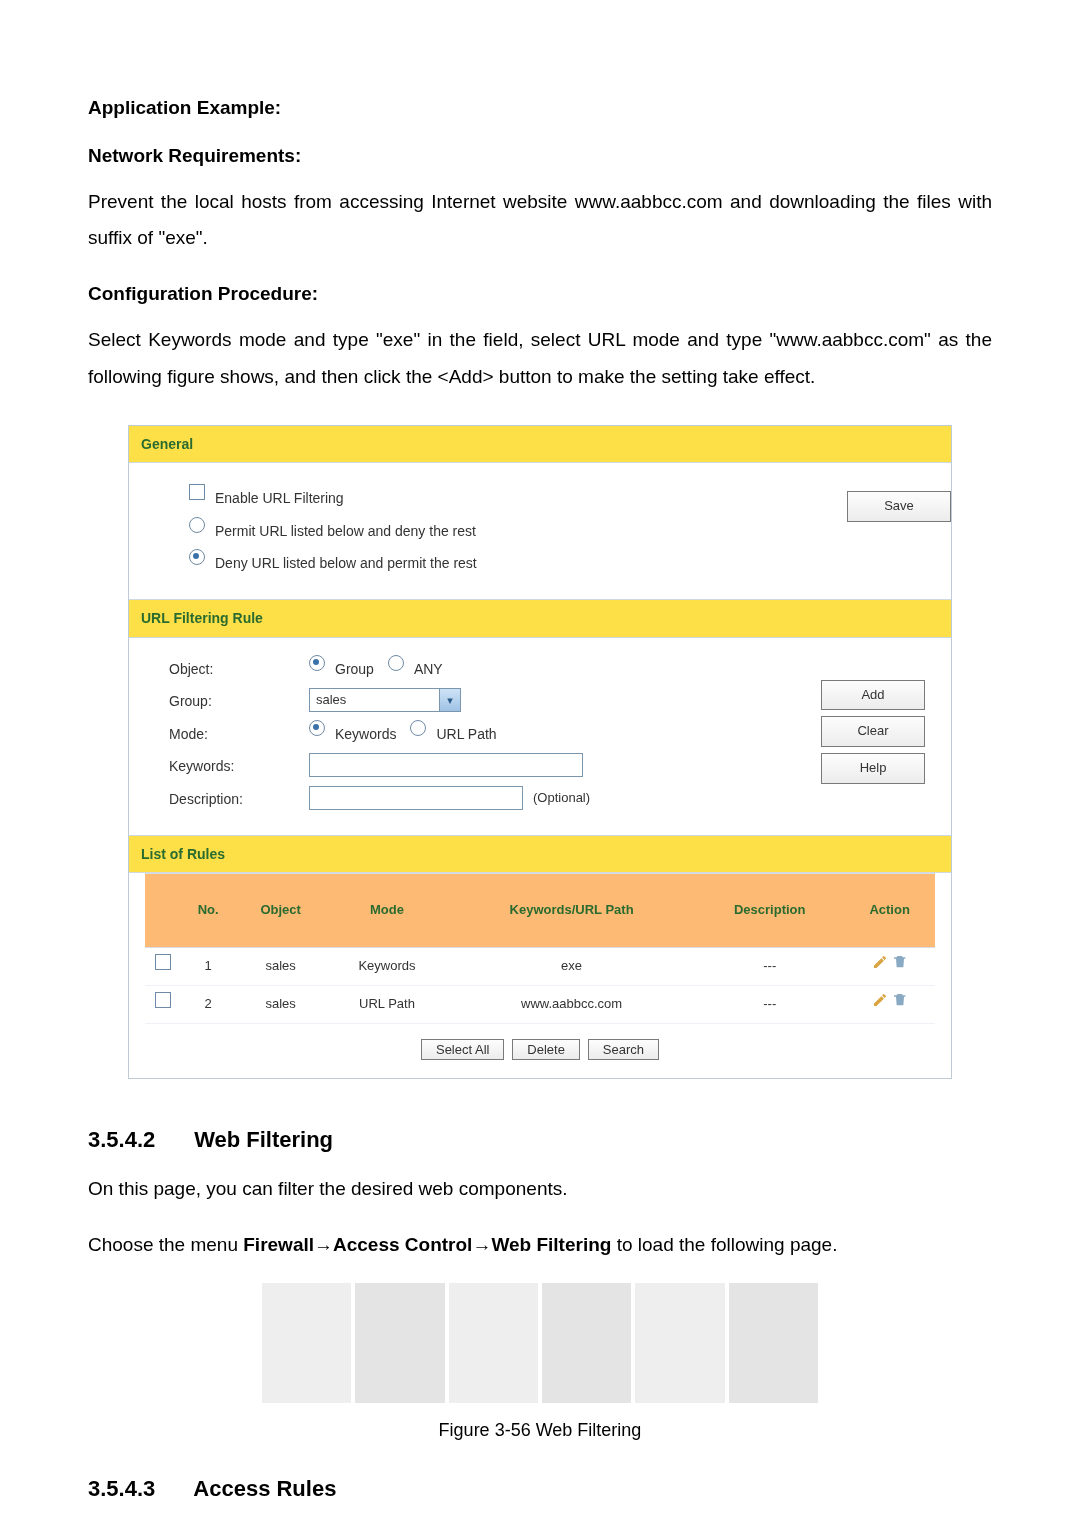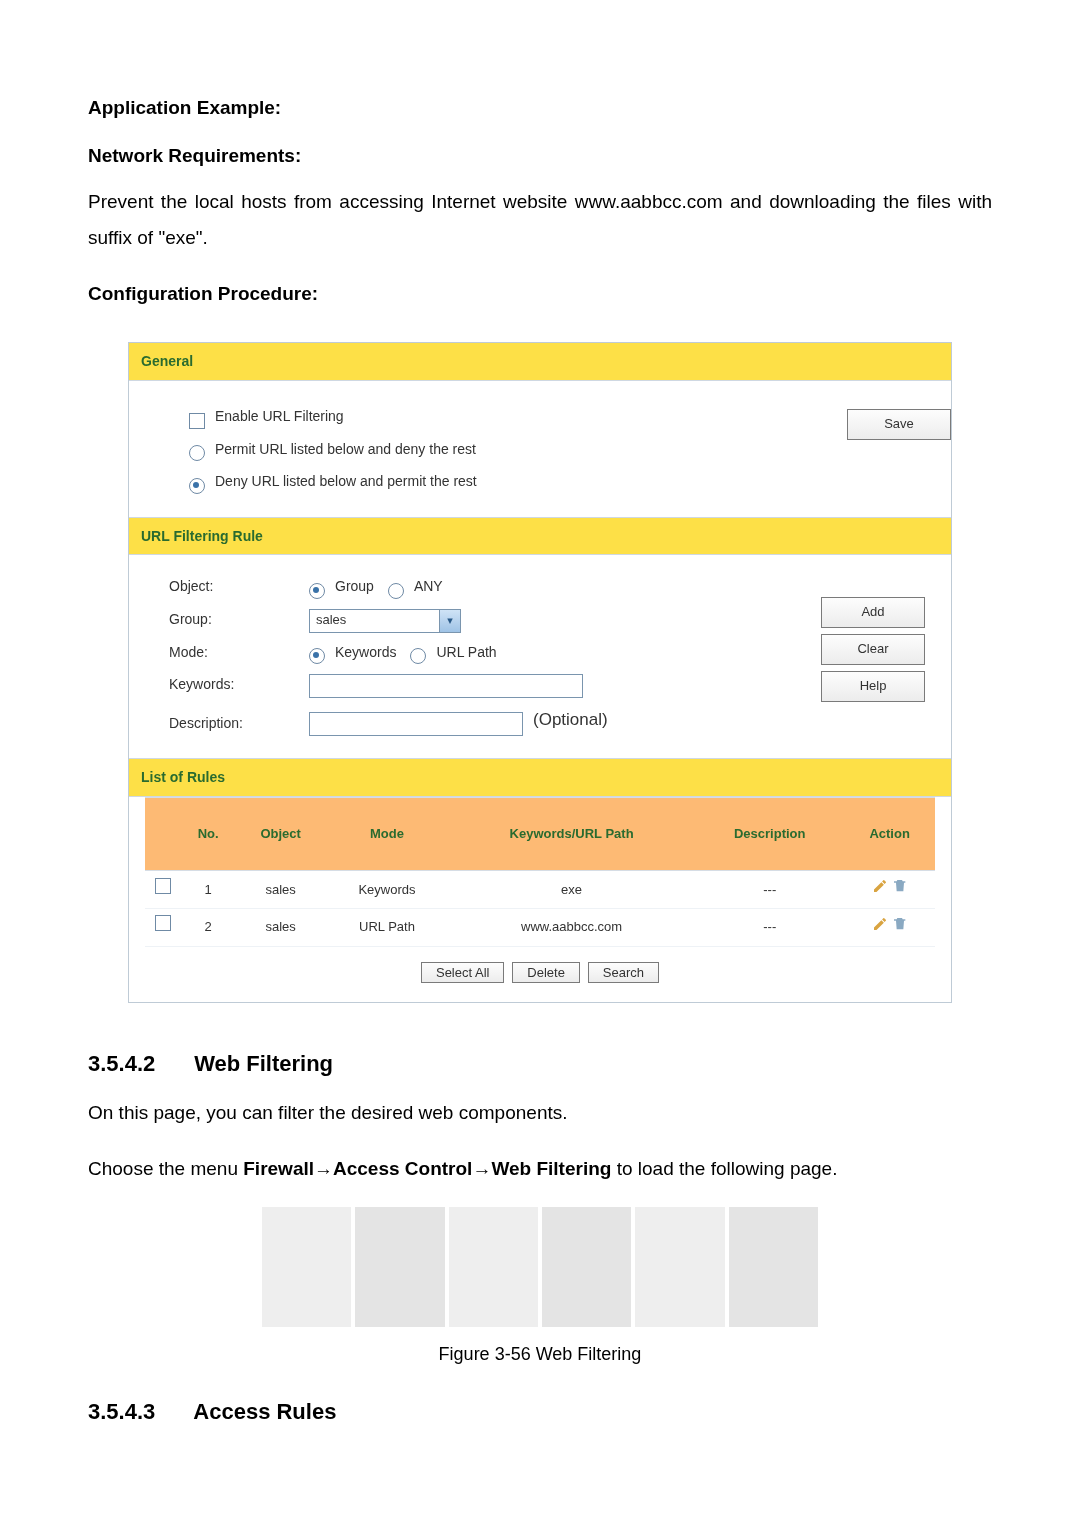--- a/index.html
+++ b/index.html
@@ -40,21 +40,21 @@
     color: #2a6b2f;
     font-weight: bold;
     padding: 5px 12px;
     border-top: 1px solid #cfd8e2;
     border-bottom: 1px solid #cfd8e2;
     font-size: 14px;
   }
   .sec-header.first { border-top: none; }
   .sec-body { padding: 12px 20px 16px 60px; position: relative; }
   .sec-body.rules { padding-left: 40px; padding-right: 30px;}
-  .row { display: flex; align-items: flex-end; margin: 6px 0; }
+  .row { display: flex; align-items: flex-start; margin: 6px 0; }
   .row .lbl { width: 140px; }
   .ctrl-right {
     position: absolute; right: 26px; width: 78px;
     display: flex; flex-direction: column; gap: 6px;
   }
   .ctrl-right.top { top: 28px; }
   .ctrl-right.mid { top: 8px; align-items: flex-end; }
   .btn-old {
     border: 1px solid #7a7a7a;
     background: linear-gradient(#fdfdfd,#ececec);
@@ -84,21 +84,21 @@
     width: 20px; height: 100%;
     background: linear-gradient(#cfe3f6,#9fc3e6);
     border-left: 1px solid #7a95ae;
     display:flex; align-items:center; justify-content:center;
     color:#2a5a88; font-size: 11px;
   }
   .txt-in {
     border: 1px solid #7a95ae; height: 22px; width: 260px;
     background: #fff; padding: 0 6px; font-size: 13px;
   }
-  .opt-hint { margin-left: 10px; font-size: 17px;}
+  .opt-hint { margin-left: 10px; font-size: 13px;}
   .table { width: 100%; border-collapse: collapse; font-size: 13px;}
   .table th {
     color: #2a6b2f; font-weight: bold; text-align: center;
     padding: 24px 4px; border-bottom: 1px solid #d6dde5; border-top: 1px solid #d6dde5;
     background:#fdba74;
   }
   .table td {
     text-align: center; padding: 6px 4px; border-bottom: 1px solid #eef2f6;
   }
   .table td.chkcell { width: 28px;}
@@ -123,20 +123,21 @@
 
 <div class="page">
 
   <div class="h-sub">Application Example:</div>
   <div class="h-sub" style="margin-top:12px;">Network Requirements:</div>
 
   <div class="para">Prevent the local hosts from accessing Internet website www.aabbcc.com and downloading the files with suffix of "exe".</div>
 
   <div class="h-sub" style="margin-top:14px;">Configuration Procedure:</div>
 
+  <div class="para">Select Keywords mode and type "exe" in the field, select URL mode and type "www.aabbcc.com" as the following figure shows, and then click the &lt;Add&gt; button to make the setting take effect.</div>
 
   <div class="figure">
 
     <div class="sec-header first">General</div>
     <div class="sec-body" style="padding-top:16px; padding-bottom:16px;">
       <div class="ctrl-right top">
         <div class="btn-old">Save</div>
       </div>
       <div class="row">
         <span class="chk"></span>

